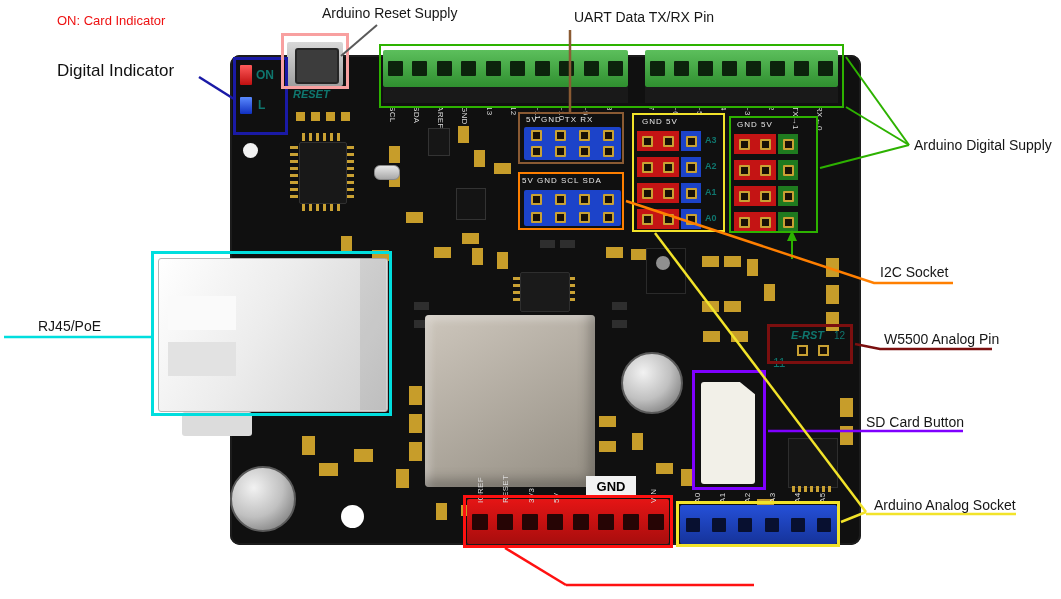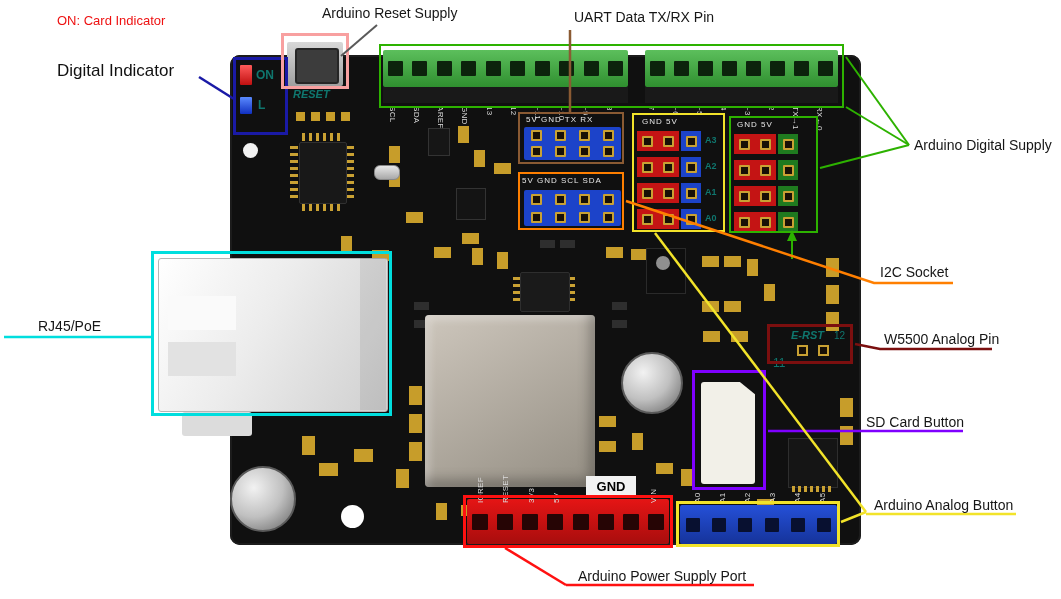--- a/index.html
+++ b/index.html
@@ -353,17 +353,16 @@
   </svg>
 
   <div class="callout" style="left:57px;top:13px;font-size:13px;color:#ee1111;">ON: Card Indicator</div>
   <div class="callout" style="left:57px;top:61px;font-size:17px;color:#111;">Digital Indicator</div>
   <div class="callout" style="left:322px;top:5px;">Arduino Reset Supply</div>
   <div class="callout" style="left:574px;top:9px;">UART Data TX/RX Pin</div>
   <div class="callout" style="left:914px;top:137px;">Arduino Digital Supply</div>
   <div class="callout" style="left:880px;top:264px;">I2C Socket</div>
   <div class="callout" style="left:884px;top:331px;">W5500 Analog Pin</div>
   <div class="callout" style="left:866px;top:414px;">SD Card Button</div>
-  <div class="callout" style="left:874px;top:497px;">Arduino Analog Button</div>
+  <div class="callout" style="left:874px;top:497px;">Arduino Analog Socket</div>
   <div class="callout" style="left:38px;top:318px;">RJ45/PoE</div>
-  <div class="callout" style="left:578px;top:568px;">Arduino Power Supply Port</div>
 
 </div>
 
 </body></html>

